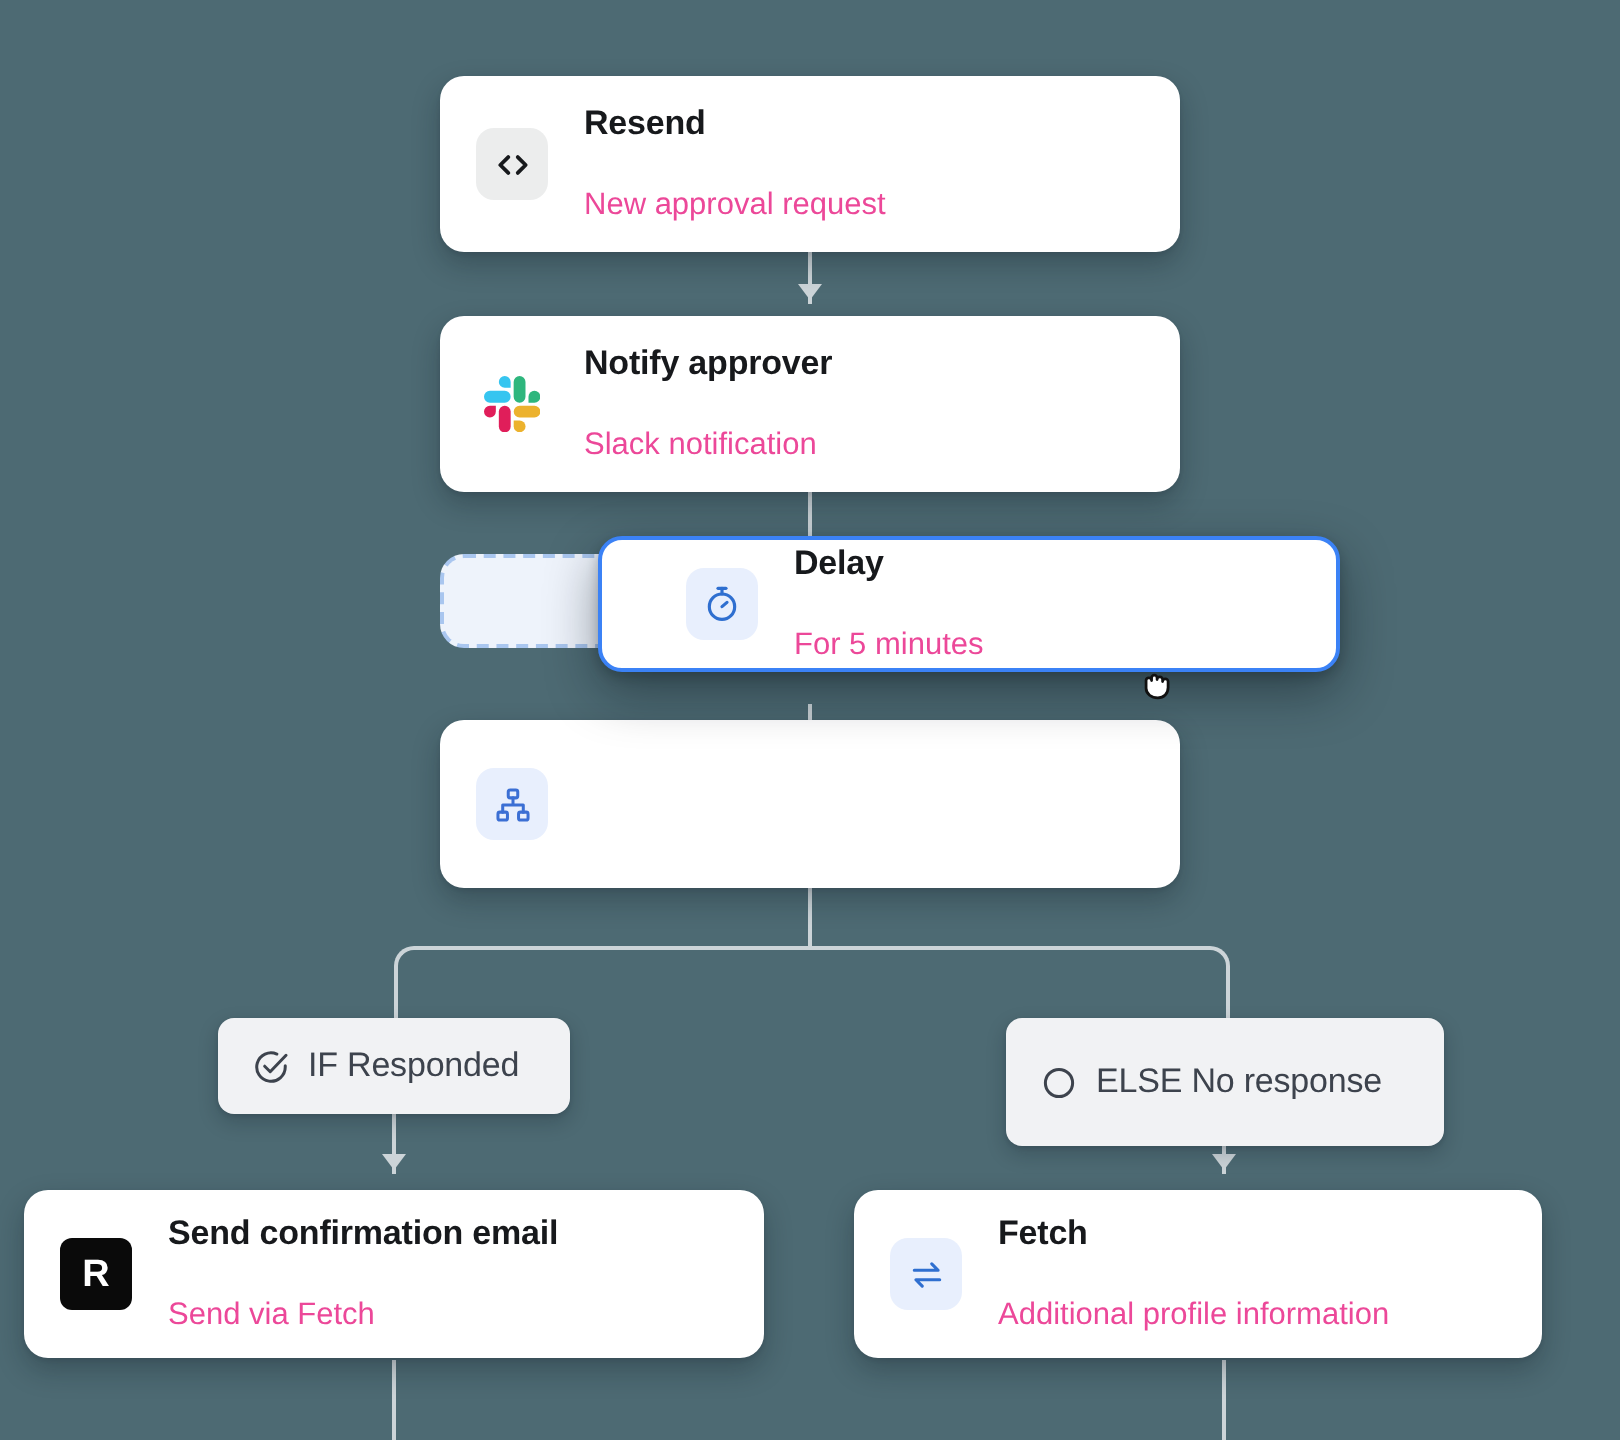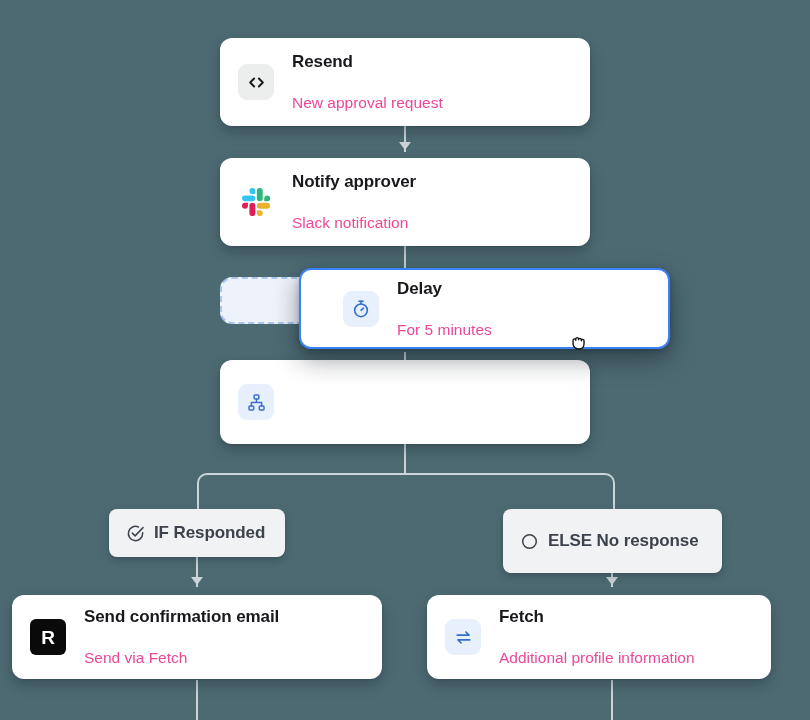--- a/index.html
+++ b/index.html
@@ -84,21 +84,21 @@
   .pill{
     position:absolute;
     background:#f1f2f4;
     border-radius:8px;
     box-sizing:border-box;
     display:flex;align-items:center;
     padding:0 16px;
     box-shadow:0 1px 2px rgba(16,24,40,.12),0 4px 10px rgba(10,20,28,.22);
   }
   .pill .p-icon{flex:0 0 20px;width:20px;height:20px;margin-right:9px;display:flex;align-items:center;justify-content:center;}
-  .pill .p-label{font-size:17px;font-weight:700;color:#3d434d;white-space:nowrap;letter-spacing:-.1px;}
+  .pill .p-label{font-size:17px;font-weight:400;color:#3d434d;white-space:nowrap;letter-spacing:-.1px;}
 </style>
 </head>
 <body>
 
 <div id="canvas">
 
   <div class="conn conn-v" style="left:404px;top:126px;height:26px;"></div>
   <div class="arrow" style="left:399px;top:142px;"></div>
 
   <div class="conn conn-v" style="left:404px;top:246px;height:28px;"></div>
@@ -155,21 +155,21 @@
     <div class="tile tile-blue">
       <svg width="19" height="19" viewBox="0 0 24 24" fill="none" stroke="#3b6fd4" stroke-width="1.9" stroke-linecap="round" stroke-linejoin="round">
         <rect x="9" y="2.5" width="6" height="5" rx="1.2"></rect>
         <rect x="2.5" y="16.5" width="6" height="5" rx="1.2"></rect>
         <rect x="15.5" y="16.5" width="6" height="5" rx="1.2"></rect>
         <path d="M12 7.5v4.5M5.5 16.5V12h13v4.5M12 12h0"></path>
       </svg>
     </div>
   </div>
 
-  <div class="node dragging" style="left:299px;top:268px;width:371px;height:81px;">
+  <div class="node dragging" style="left:299px;top:268px;width:371px;height:68px;">
     <div class="tile tile-blue" style="margin-left:24px;">
       <svg width="20" height="20" viewBox="0 0 24 24" fill="none" stroke="#2f6fd0" stroke-width="1.9" stroke-linecap="round" stroke-linejoin="round">
         <circle cx="12" cy="13.6" r="7.6"></circle>
         <path d="M12 13.6l3-2.6"></path>
         <path d="M9.6 2.6h4.8"></path>
         <path d="M12 2.6v3.4"></path>
       </svg>
     </div>
     <div class="texts">
       <div class="title">Delay</div>

